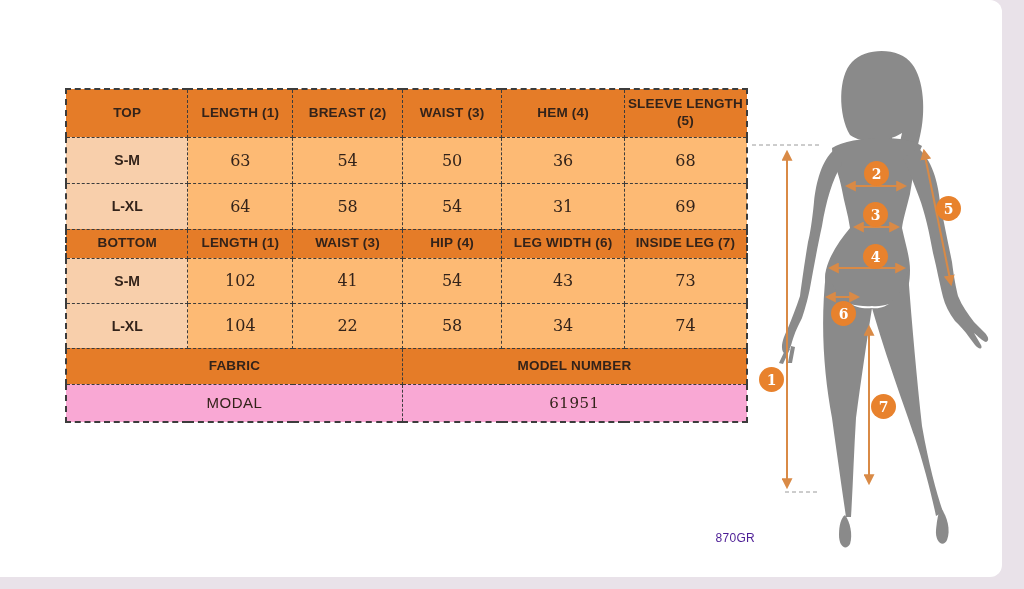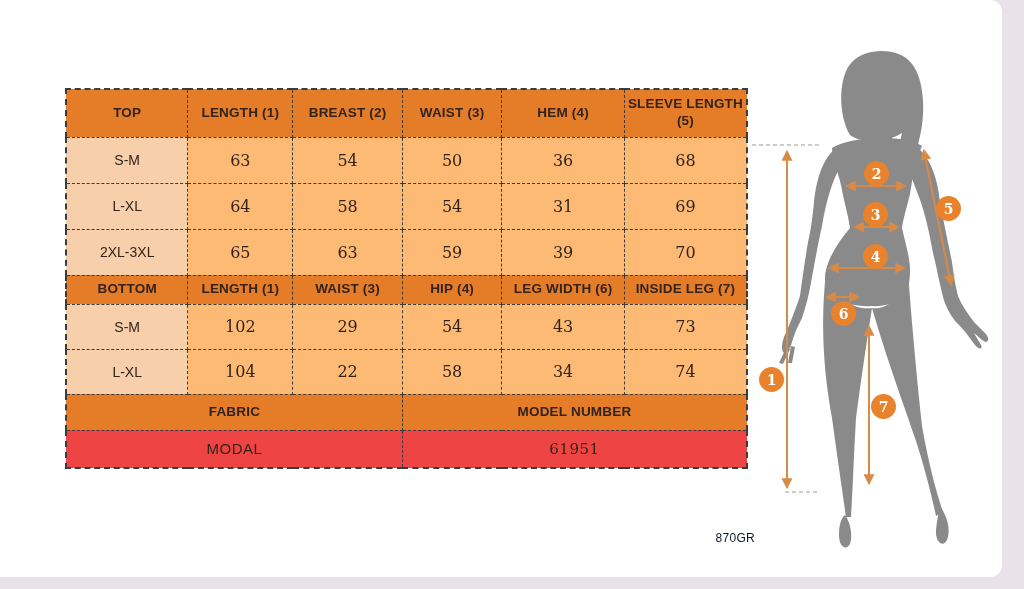--- a/index.html
+++ b/index.html
@@ -29,42 +29,42 @@
     color:#33231a;
   }
   td.hdr {
     background:#e57c28;
     font-weight:bold; font-size:13.5px;
     letter-spacing:.2px;
     line-height:1.25;
   }
   td.size {
     background:#f8cfab;
-    font-weight:normal; font-size:14px;
+    font-weight:bold; font-size:14px;
   }
   td.val {
     background:#fdba74;
     font-family:"DejaVu Serif", serif;
     font-size:16px;
   }
   td.footval {
-    background:#ef4444;
+    background:#f9a8d4;
     font-size:15px;
     letter-spacing:.5px;
   }
   tr.r-head   { height:48px;padding-left:8px; }
   tr.r-data   { height:46px; }
   tr.r-head2  { height:29px; }
   tr.r-data2  { height:45px; }
   tr.r-fhead  { height:36px;border-radius:17px; }
   tr.r-fdata  { height:38px; }
 
   .code-label {
     position:absolute; left:65px; top:531px; width:690px;
-    text-align:right; font-size:12px; color:#0f172a;
+    text-align:right; font-size:12px; color:#4c1d95;
     letter-spacing:.3px;
   }
 
   
   .figure-wrap { position:absolute; left:750px; top:30px; width:274px; height:535px; }
   .figure-wrap svg { position:absolute; left:0; top:0; }
   .marker {
     position:absolute; width:25px; height:25px; border-radius:50%;
     background:#e8822d; color:#ffffff;
     font-weight:bold; font-size:14px;
@@ -105,40 +105,32 @@
       <td class="val">68</td>
     </tr>
     <tr class="r-data">
       <td class="size">L-XL</td>
       <td class="val">64</td>
       <td class="val">58</td>
       <td class="val">54</td>
       <td class="val">31</td>
       <td class="val">69</td>
     </tr>
-    <tr class="r-data">
-      <td class="size">2XL-3XL</td>
-      <td class="val">65</td>
-      <td class="val">63</td>
-      <td class="val">59</td>
-      <td class="val">39</td>
-      <td class="val">70</td>
-    </tr>
     <tr class="r-head2">
       <td class="hdr">BOTTOM</td>
       <td class="hdr">LENGTH (1)</td>
       <td class="hdr">WAIST (3)</td>
       <td class="hdr">HIP (4)</td>
       <td class="hdr">LEG WIDTH (6)</td>
       <td class="hdr">INSIDE LEG (7)</td>
     </tr>
     <tr class="r-data2">
       <td class="size">S-M</td>
       <td class="val">102</td>
-      <td class="val">29</td>
+      <td class="val">41</td>
       <td class="val">54</td>
       <td class="val">43</td>
       <td class="val">73</td>
     </tr>
     <tr class="r-data2">
       <td class="size">L-XL</td>
       <td class="val">104</td>
       <td class="val">22</td>
       <td class="val">58</td>
       <td class="val">34</td>

